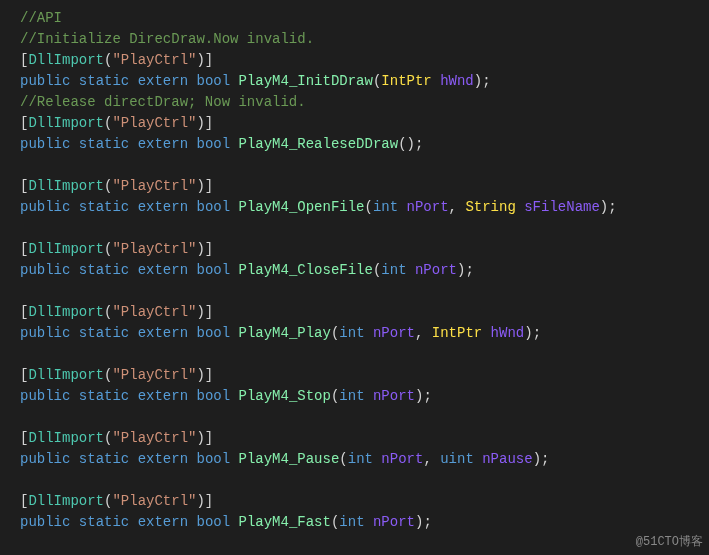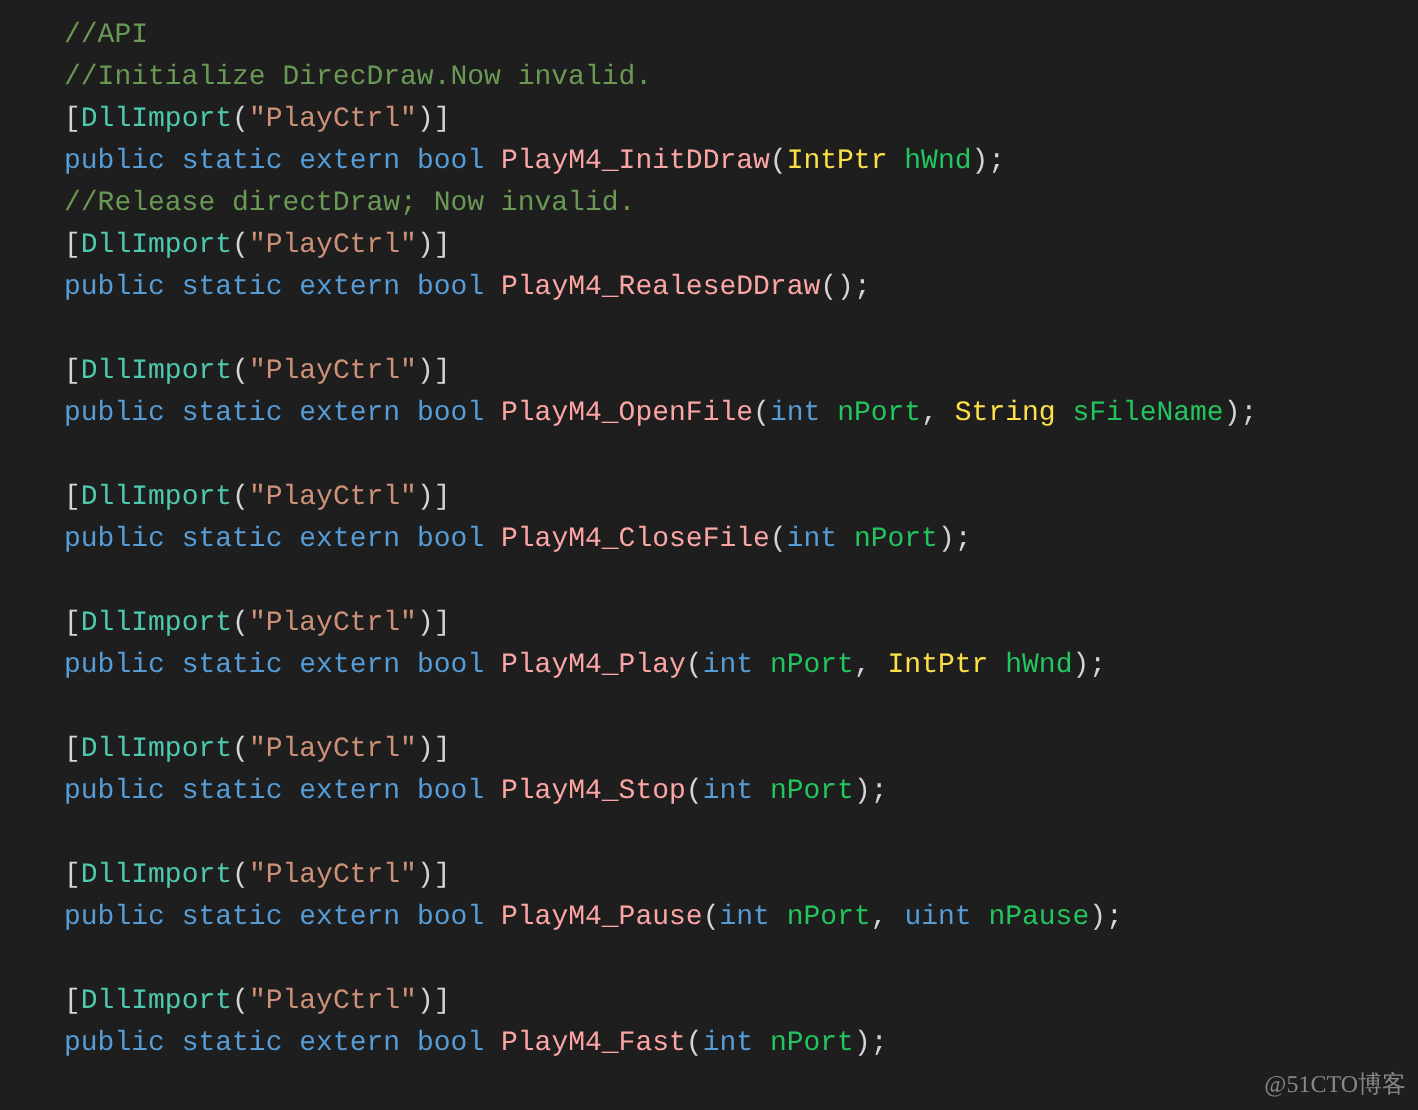--- a/index.html
+++ b/index.html
@@ -8,40 +8,40 @@
       font-family: Consolas, 'Courier New', monospace;
       font-size: 14px;
       line-height: 1.5;
       color: #d4d4d4;
       width: 709px;
       height: 555px;
       overflow: hidden;
       position: relative;
     }
     .code-area {
-      padding: 8px 0 8px 32px;
+      padding: 8px 0 8px 20px;
       white-space: pre;
     }
     .line { display: block; min-height: 21px; }
     .comment { color: #6A9955; }
     .attribute { color: #4EC9B0; text-align: right; }
     .keyword { color: #569CD6; }
     .type { color: #fde047; }
-    .method { color: #fca5a5; }
-    .param { color: #22c55e; }
+    .method { color: #86efac; }
+    .param { color: #8b5cf6; }
     .string { color: #CE9178; }
     .paren { color: #d4d4d4; }
     .bracket { color: #d4d4d4; }
     .punct { color: #d4d4d4; }
     .watermark {
       position: absolute;
       right: 6px;
       bottom: 4px;
       color: #888;
       font-size: 12px;
-      font-family: Liberation Serif, serif;
+      font-family: Liberation Mono, monospace;
     }
   </style>
 </head>
 <body>
 
 <div class="code-area" id="code"><span class="line"><span class="comment">//API</span></span><span class="line"><span class="comment">//Initialize DirecDraw.Now invalid.</span></span><span class="line"><span class="bracket">[</span><span class="attribute">DllImport</span><span class="paren">(</span><span class="string">"PlayCtrl"</span><span class="paren">)</span><span class="bracket">]</span></span><span class="line"><span class="keyword">public</span> <span class="keyword">static</span> <span class="keyword">extern</span> <span class="keyword">bool</span> <span class="method">PlayM4_InitDDraw</span><span class="paren">(</span><span class="type">IntPtr</span> <span class="param">hWnd</span><span class="paren">)</span><span class="punct">;</span></span><span class="line"><span class="comment">//Release directDraw; Now invalid.</span></span><span class="line"><span class="bracket">[</span><span class="attribute">DllImport</span><span class="paren">(</span><span class="string">"PlayCtrl"</span><span class="paren">)</span><span class="bracket">]</span></span><span class="line"><span class="keyword">public</span> <span class="keyword">static</span> <span class="keyword">extern</span> <span class="keyword">bool</span> <span class="method">PlayM4_RealeseDDraw</span><span class="paren">(</span><span class="paren">)</span><span class="punct">;</span></span><span class="line"></span><span class="line"><span class="bracket">[</span><span class="attribute">DllImport</span><span class="paren">(</span><span class="string">"PlayCtrl"</span><span class="paren">)</span><span class="bracket">]</span></span><span class="line"><span class="keyword">public</span> <span class="keyword">static</span> <span class="keyword">extern</span> <span class="keyword">bool</span> <span class="method">PlayM4_OpenFile</span><span class="paren">(</span><span class="keyword">int</span> <span class="param">nPort</span><span class="punct">, </span><span class="type">String</span> <span class="param">sFileName</span><span class="paren">)</span><span class="punct">;</span></span><span class="line"></span><span class="line"><span class="bracket">[</span><span class="attribute">DllImport</span><span class="paren">(</span><span class="string">"PlayCtrl"</span><span class="paren">)</span><span class="bracket">]</span></span><span class="line"><span class="keyword">public</span> <span class="keyword">static</span> <span class="keyword">extern</span> <span class="keyword">bool</span> <span class="method">PlayM4_CloseFile</span><span class="paren">(</span><span class="keyword">int</span> <span class="param">nPort</span><span class="paren">)</span><span class="punct">;</span></span><span class="line"></span><span class="line"><span class="bracket">[</span><span class="attribute">DllImport</span><span class="paren">(</span><span class="string">"PlayCtrl"</span><span class="paren">)</span><span class="bracket">]</span></span><span class="line"><span class="keyword">public</span> <span class="keyword">static</span> <span class="keyword">extern</span> <span class="keyword">bool</span> <span class="method">PlayM4_Play</span><span class="paren">(</span><span class="keyword">int</span> <span class="param">nPort</span><span class="punct">, </span><span class="type">IntPtr</span> <span class="param">hWnd</span><span class="paren">)</span><span class="punct">;</span></span><span class="line"></span><span class="line"><span class="bracket">[</span><span class="attribute">DllImport</span><span class="paren">(</span><span class="string">"PlayCtrl"</span><span class="paren">)</span><span class="bracket">]</span></span><span class="line"><span class="keyword">public</span> <span class="keyword">static</span> <span class="keyword">extern</span> <span class="keyword">bool</span> <span class="method">PlayM4_Stop</span><span class="paren">(</span><span class="keyword">int</span> <span class="param">nPort</span><span class="paren">)</span><span class="punct">;</span></span><span class="line"></span><span class="line"><span class="bracket">[</span><span class="attribute">DllImport</span><span class="paren">(</span><span class="string">"PlayCtrl"</span><span class="paren">)</span><span class="bracket">]</span></span><span class="line"><span class="keyword">public</span> <span class="keyword">static</span> <span class="keyword">extern</span> <span class="keyword">bool</span> <span class="method">PlayM4_Pause</span><span class="paren">(</span><span class="keyword">int</span> <span class="param">nPort</span><span class="punct">, </span><span class="keyword">uint</span> <span class="param">nPause</span><span class="paren">)</span><span class="punct">;</span></span><span class="line"></span><span class="line"><span class="bracket">[</span><span class="attribute">DllImport</span><span class="paren">(</span><span class="string">"PlayCtrl"</span><span class="paren">)</span><span class="bracket">]</span></span><span class="line"><span class="keyword">public</span> <span class="keyword">static</span> <span class="keyword">extern</span> <span class="keyword">bool</span> <span class="method">PlayM4_Fast</span><span class="paren">(</span><span class="keyword">int</span> <span class="param">nPort</span><span class="paren">)</span><span class="punct">;</span></span></div>
 <div class="watermark">@51CTO博客</div>
 
 </body></html>

